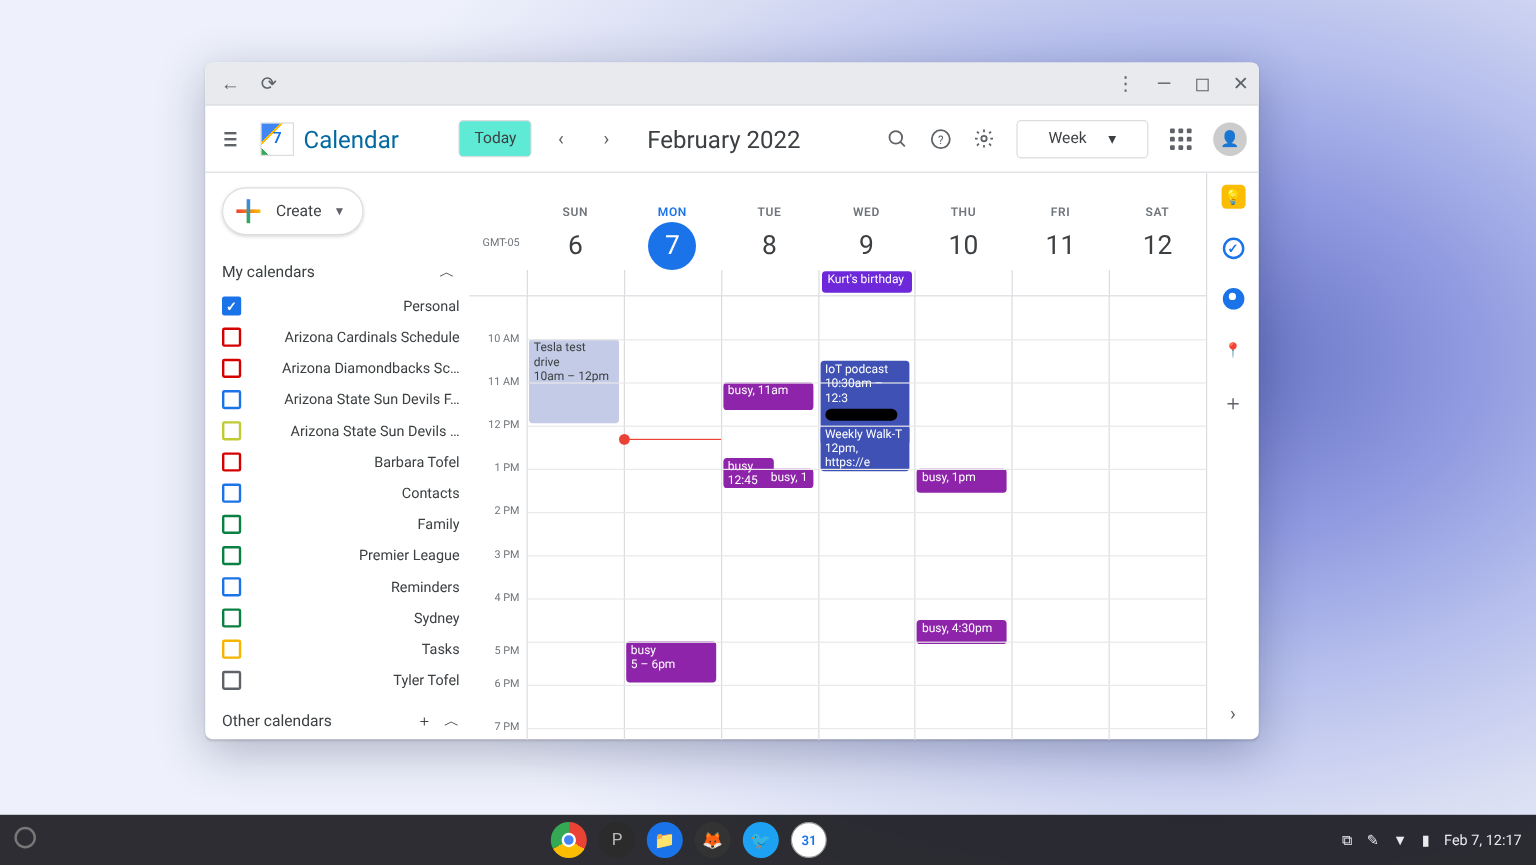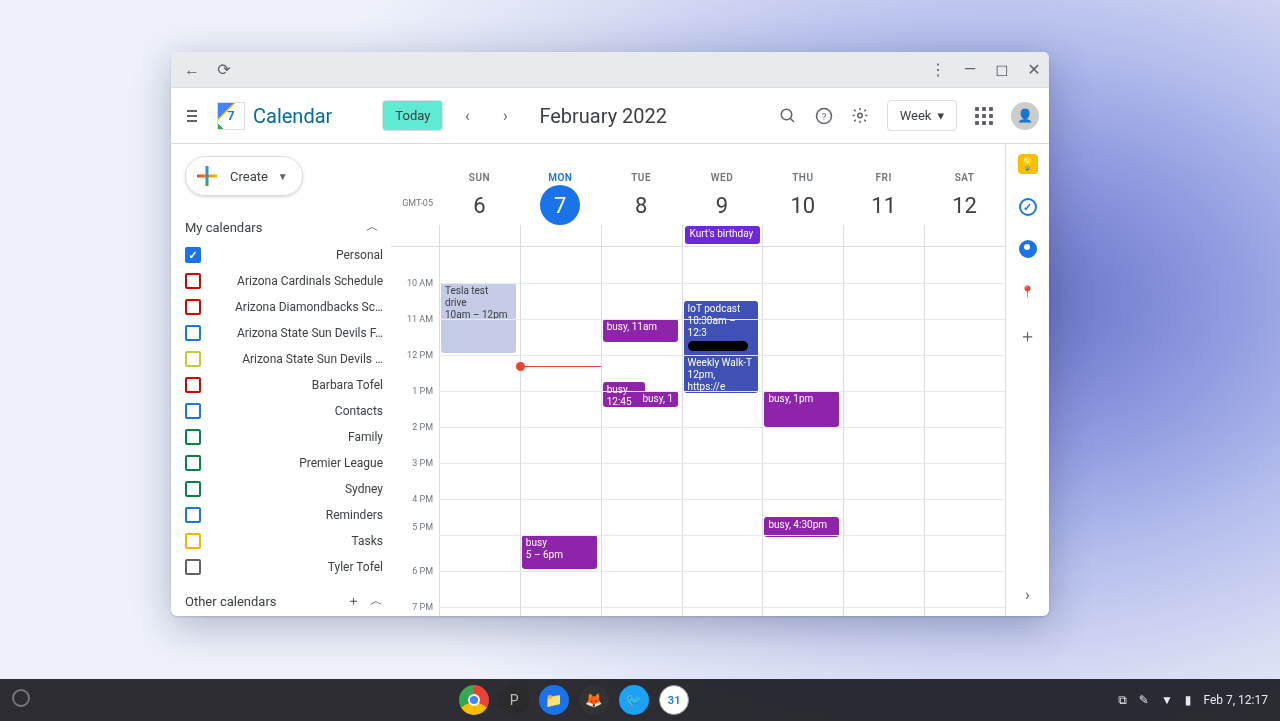--- a/index.html
+++ b/index.html
@@ -34,21 +34,21 @@
   .hamburger span { height:2px; background:#5f6368; }
   .logo { display:flex; align-items:center; gap:8px; margin-left:4px; }
   .logo-icon { width:28px; height:28px; background:#fff; border:1px solid #dadce0; position:relative; }
   .logo-icon::before { content:""; position:absolute; inset:0; background:linear-gradient(135deg,#4285f4 0 30%,#fbbc04 30% 34%, transparent 34%), linear-gradient(45deg,#34a853 0 10%, transparent 10%); }
   .logo-icon .seven { position:absolute; inset:0; display:flex; align-items:center; justify-content:center; font-size:13px; font-weight:600; color:#1a73e8; }
   .logo-text { font-size:20px; color:#0369a1; }
   .today-btn { margin-left:40px; border:1px solid #dadce0; border-radius:4px; padding:7px 12px; font-size:13px; color:#3c4043; cursor:pointer; background:#5eead4; }
   .chev { width:28px; height:28px; display:flex; align-items:center; justify-content:center; color:#5f6368; cursor:pointer; font-size:16px; border-radius:50%; }
   .month-label { font-size:20px; color:#3c4043; margin-left:10px; flex:1; }
   .header-actions { display:flex; align-items:center; gap:18px; color:#5f6368; }
-  .view-select { border:1px solid #dadce0; border-radius:4px; padding:7px 12px; font-size:13px; color:#3c4043; cursor:pointer; display:flex; align-items:center; gap:6px; }
+  .view-select { border:1px solid #dadce0; border-radius:4px; padding:7px 26px; font-size:13px; color:#3c4043; cursor:pointer; display:flex; align-items:center; gap:18px; }
   .apps-grid { display:grid; grid-template-columns:repeat(3,4px); grid-template-rows:repeat(3,4px); gap:3px; }
   .apps-grid span { background:#5f6368; border-radius:1px; }
   .avatar { width:28px; height:28px; border-radius:50%; background:#ccc; display:flex; align-items:center; justify-content:center; font-size:13px; color:#333;}
 
   .content { flex:1; display:flex; overflow:hidden; }
   .sidebar { width:220px; padding:12px 8px 12px 14px; display:flex; flex-direction:column; overflow:hidden; }
   .create-btn {
     align-self:flex-start; display:flex; align-items:center; gap:10px;
     border:1px solid #dadce0; border-radius:24px; padding:6px 14px 6px 8px;
     box-shadow:0 1px 3px rgba(0,0,0,.18); height:44px; cursor:pointer;
@@ -231,26 +231,26 @@
           </div>
           <div class="cal-row">
             <span class="chk" style="color: rgb(11, 128, 67);"></span>
             <span class="cal-name">Family</span>
           </div>
           <div class="cal-row">
             <span class="chk" style="color: rgb(11, 128, 67);"></span>
             <span class="cal-name">Premier League</span>
           </div>
           <div class="cal-row">
+            <span class="chk" style="color: rgb(26, 115, 232);"></span>
+            <span class="cal-name">Reminders</span>
+          </div>
+          <div class="cal-row">
             <span class="chk" style="color: rgb(11, 128, 67);"></span>
             <span class="cal-name">Sydney</span>
-          </div>
-          <div class="cal-row">
-            <span class="chk" style="color: rgb(26, 115, 232);"></span>
-            <span class="cal-name">Reminders</span>
           </div>
           <div class="cal-row">
             <span class="chk" style="color: rgb(244, 180, 0);"></span>
             <span class="cal-name">Tasks</span>
           </div>
           <div class="cal-row">
             <span class="chk" style="color: rgb(95, 99, 104);"></span>
             <span class="cal-name">Tyler Tofel</span>
           </div>
         </div>
@@ -293,21 +293,21 @@
         </div>
         <div class="time-grid">
           <div class="time-gutter" id="time-gutter" style="height: 396px;">
               <div class="hour-label" style="top: 36px;">10 AM</div>
               <div class="hour-label" style="top: 72px;">11 AM</div>
               <div class="hour-label" style="top: 108px;">12 PM</div>
               <div class="hour-label" style="top: 144px;">1 PM</div>
               <div class="hour-label" style="top: 180px;">2 PM</div>
               <div class="hour-label" style="top: 216px;">3 PM</div>
               <div class="hour-label" style="top: 252px;">4 PM</div>
-              <div class="hour-label" style="top: 280px;">5 PM</div>
+              <div class="hour-label" style="top: 296px;">5 PM</div>
               <div class="hour-label" style="top: 324px;">6 PM</div>
               <div class="hour-label" style="top: 360px;">7 PM</div>
             </div>
           <div class="columns" id="columns" style="height: 396px;">
               <div class="col">
                 <div class="evt ghost" style="top: 36px; height: 70px;">
                   <div>Tesla test drive</div>
                   <div>10am – 12pm</div>
                 </div>
               </div>
@@ -337,21 +337,21 @@
                   <div>IoT podcast</div>
                   <div>10:30am – 12:3</div>
                   <div style="background:#000;height:10px;border-radius:5px;margin-top:2px;width:90%"></div>
                 </div>
                 <div class="evt blue" style="top: 108px; height: 37.6px;">
                   <div>Weekly Walk-T</div>
                   <div>12pm, https://e</div>
                 </div>
               </div>
               <div class="col">
-                <div class="evt purple" style="top: 144px; height: 36px;">
+                <div class="evt purple" style="top: 144px; height: 20px;">
                   <div>busy, 1pm</div>
                 </div>
                 <div class="evt purple" style="top: 270px; height: 19.6px;">
                   <div>busy, 4:30pm</div>
                 </div>
               </div>
               <div class="col"></div>
               <div class="col"></div>
             </div>
           <div id="hlines"></div>

